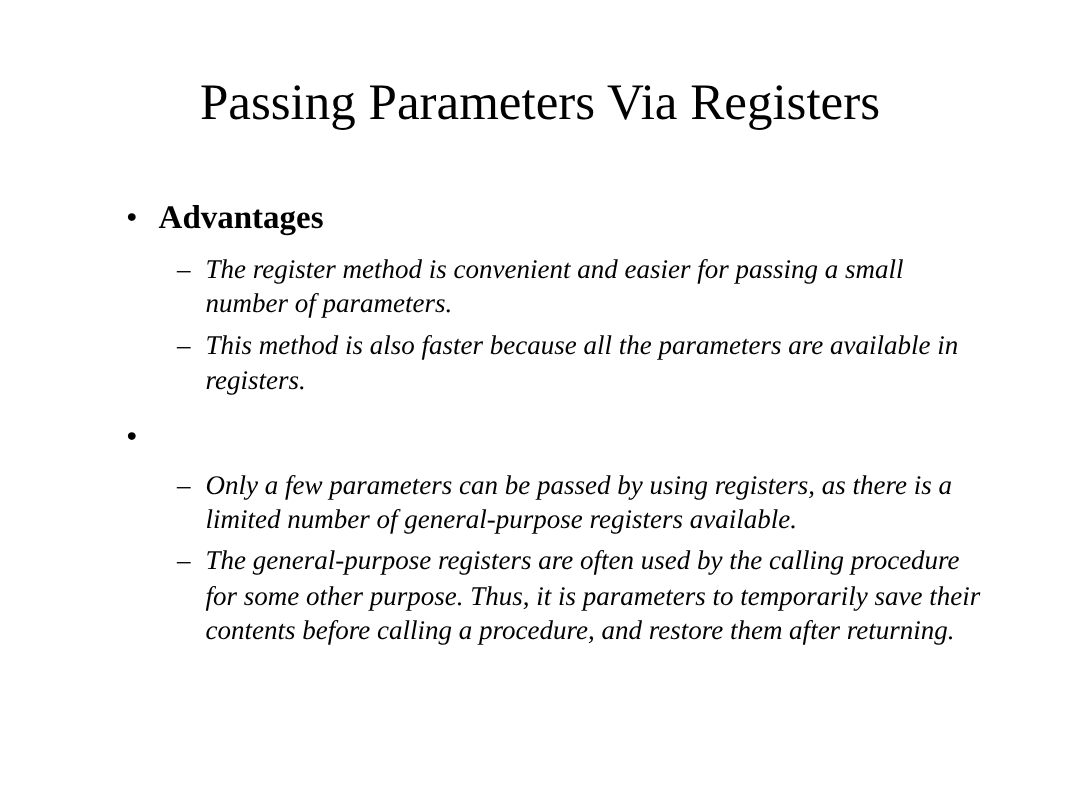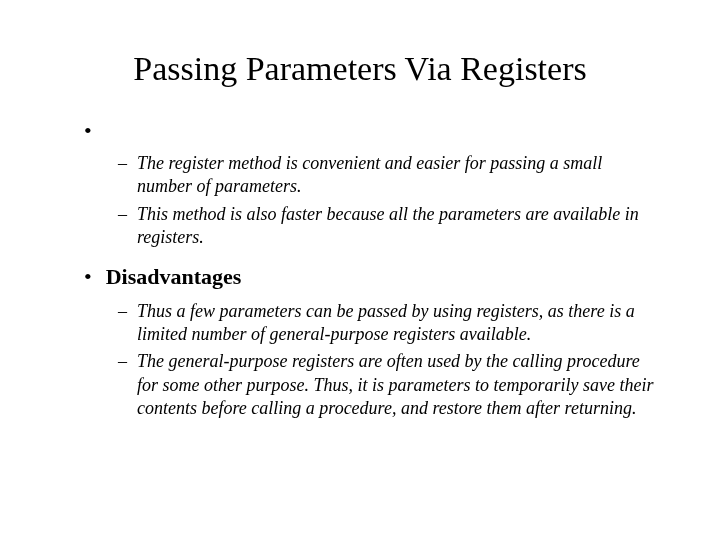--- a/index.html
+++ b/index.html
@@ -12,21 +12,21 @@
       height: 540px;
       background: #ffffff;
       font-family: "Times New Roman", Times, serif;
       color: #000000;
       padding: 50px 60px 40px 60px;
     }
     .title {
       font-size: 34px;
       text-align: center;
       font-weight: normal;
-      margin-bottom: 32px;
+      margin-bottom: 44px;
     }
     .section {
       margin-bottom: 14px;
     }
     .section-header {
       display: flex;
       align-items: baseline;
       margin-bottom: 10px;
       padding-left: 24px;
     }
@@ -59,41 +59,41 @@
     }
   </style>
 </head>
 <body>
 
 <h1 class="title">Passing Parameters Via Registers</h1>
 
 <div class="section">
   <div class="section-header">
     <span class="bullet">•</span>
+    <span class="section-title">Advantages</span>
   </div>
   <div class="items">
     <div class="item">
       <span class="dash">–</span>
       <span class="item-text">The register method is convenient and easier for passing a small number of parameters.</span>
     </div>
     <div class="item">
       <span class="dash">–</span>
       <span class="item-text">This method is also faster because all the parameters are available in registers.</span>
     </div>
   </div>
 </div>
 
 <div class="section">
   <div class="section-header">
     <span class="bullet">•</span>
-    <span class="section-title">Disadvantages</span>
   </div>
   <div class="items">
     <div class="item">
       <span class="dash">–</span>
-      <span class="item-text">Thus a few parameters can be passed by using registers, as there is a limited number of general-purpose registers available.</span>
+      <span class="item-text">Only a few parameters can be passed by using registers, as there is a limited number of general-purpose registers available.</span>
     </div>
     <div class="item">
       <span class="dash">–</span>
       <span class="item-text">The general-purpose registers are often used by the calling procedure for some other purpose. Thus, it is parameters to temporarily save their contents before calling a procedure, and restore them after returning.</span>
     </div>
   </div>
 </div>
 
 </body></html>

